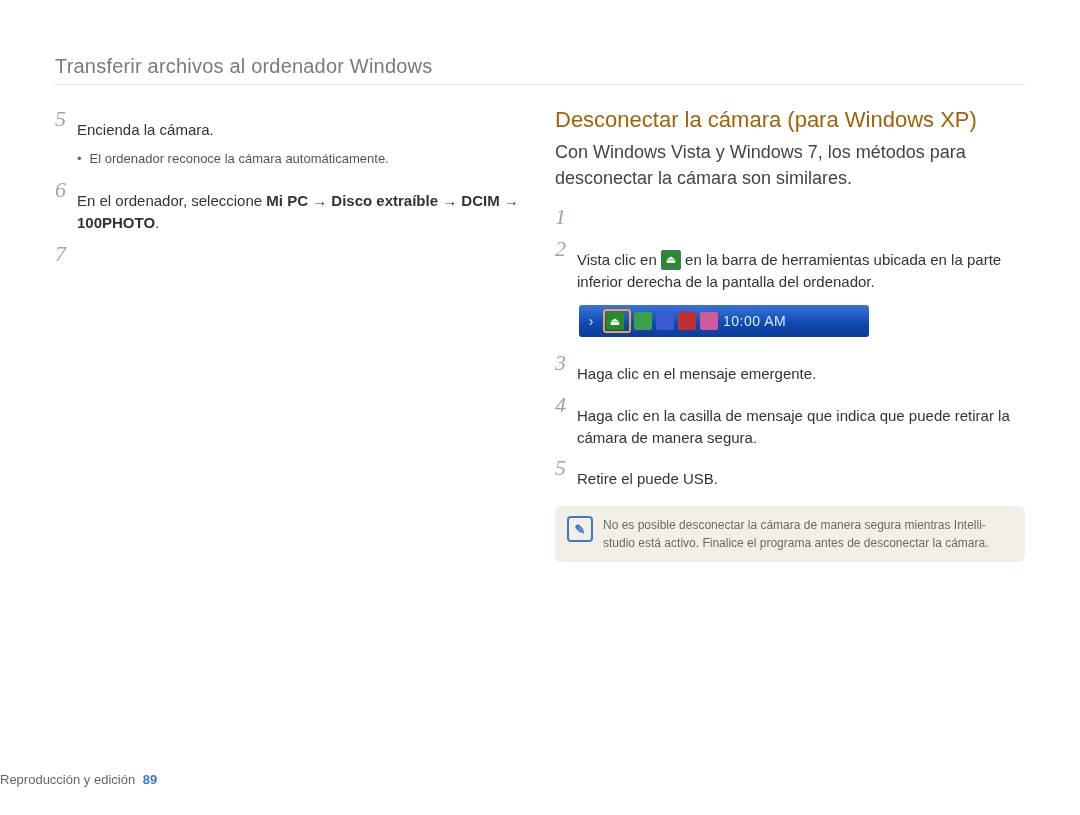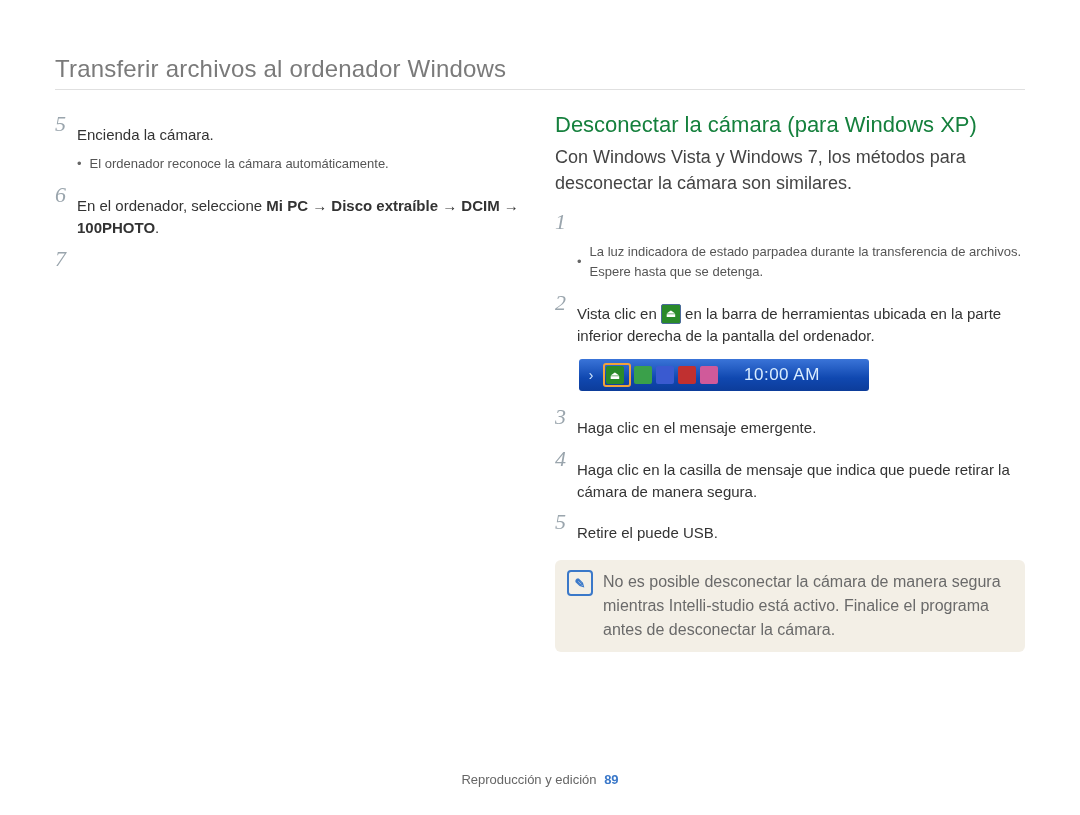--- a/index.html
+++ b/index.html
@@ -11,21 +11,21 @@
     font-family: Arial, Helvetica, sans-serif;
     color: #333;
   }
   .page {
     box-sizing: border-box;
     padding: 55px 55px 0 55px;
     height: 100%;
     position: relative;
   }
   .header {
-    font-size: 24px;
+    font-size: 20px;
     color: #7a7a7a;
     font-weight: 300;
     letter-spacing: 0.2px;
     padding-bottom: 6px;
     border-bottom: 1px solid #e0e0e0;
   }
   .columns {
     display: flex;
     gap: 30px;
     margin-top: 22px;
@@ -64,21 +64,21 @@
     line-height: 1.5;
     margin-bottom: 10px;
   }
   .bullet::before {
     content: "•";
     margin-right: 8px;
     color: #666;
   }
   .section-title {
     font-size: 22px;
-    color: #15803d;
+    color: #a16207;
     font-weight: 400;
     margin-bottom: 6px;
   }
   .subtitle {
     font-size: 18px;
     color: #444;
     line-height: 1.45;
     margin-bottom: 14px;
   }
   .bold { font-weight: bold; }
@@ -129,22 +129,22 @@
     height: 18px;
     border-radius: 2px;
     display: inline-flex;
     align-items: center;
     justify-content: center;
     font-size: 11px;
     margin-right: 4px;
   }
   .tb-time {
     color: #d8ecff;
-    font-size: 17px;
-    margin-left: 22px;
+    font-size: 14px;
+    margin-left: 1px;
     letter-spacing: 0.5px;
   }
   .note-box {
     display: flex;
     align-items: flex-start;
     background: #f3efe6;
     border-radius: 6px;
     padding: 10px 12px;
     margin-top: 16px;
     gap: 10px;
@@ -156,30 +156,30 @@
     border-radius: 4px;
     color: #3a78c9;
     font-size: 13px;
     display: flex;
     align-items: center;
     justify-content: center;
     flex-shrink: 0;
     font-weight: bold;
   }
   .note-text {
-    font-size: 16px;
+    font-size: 12px;
     color: #6a6a6a;
     line-height: 1.5;
   }
   .footer {
     position: absolute;
     bottom: 28px;
     left: 0;
     right: 0;
-    text-align: center;
+    text-align: left;
     font-size: 13px;
     color: #666;
   }
   .footer .pg {
     color: #3a78c9;
     font-weight: 600;
     margin-left: 4px;
   }
 </style>
 </head>
@@ -210,23 +210,20 @@
         <div class="step-num">7</div>
       </div>
     </div>
 
     <div class="col">
       <div class="section-title">Desconectar la cámara (para Windows XP)</div>
       <div class="subtitle">Con Windows Vista y Windows 7, los métodos para desconectar la cámara son similares.</div>
 
       <div class="step">
         <div class="step-num">1</div>
-      </div>
-      <div class="bullet">
-        <span>La luz indicadora de estado parpadea durante la transferencia de archivos. Espere hasta que se detenga.</span>
       </div>
 
       <div class="step">
         <div class="step-num">2</div>
         <div class="step-body">
           <span>Vista clic en </span><span class="inline-icon">⏏</span><span> en la barra de herramientas ubicada en la parte inferior derecha de la pantalla del ordenador.</span>
         </div>
       </div>
 
       <div class="taskbar">

